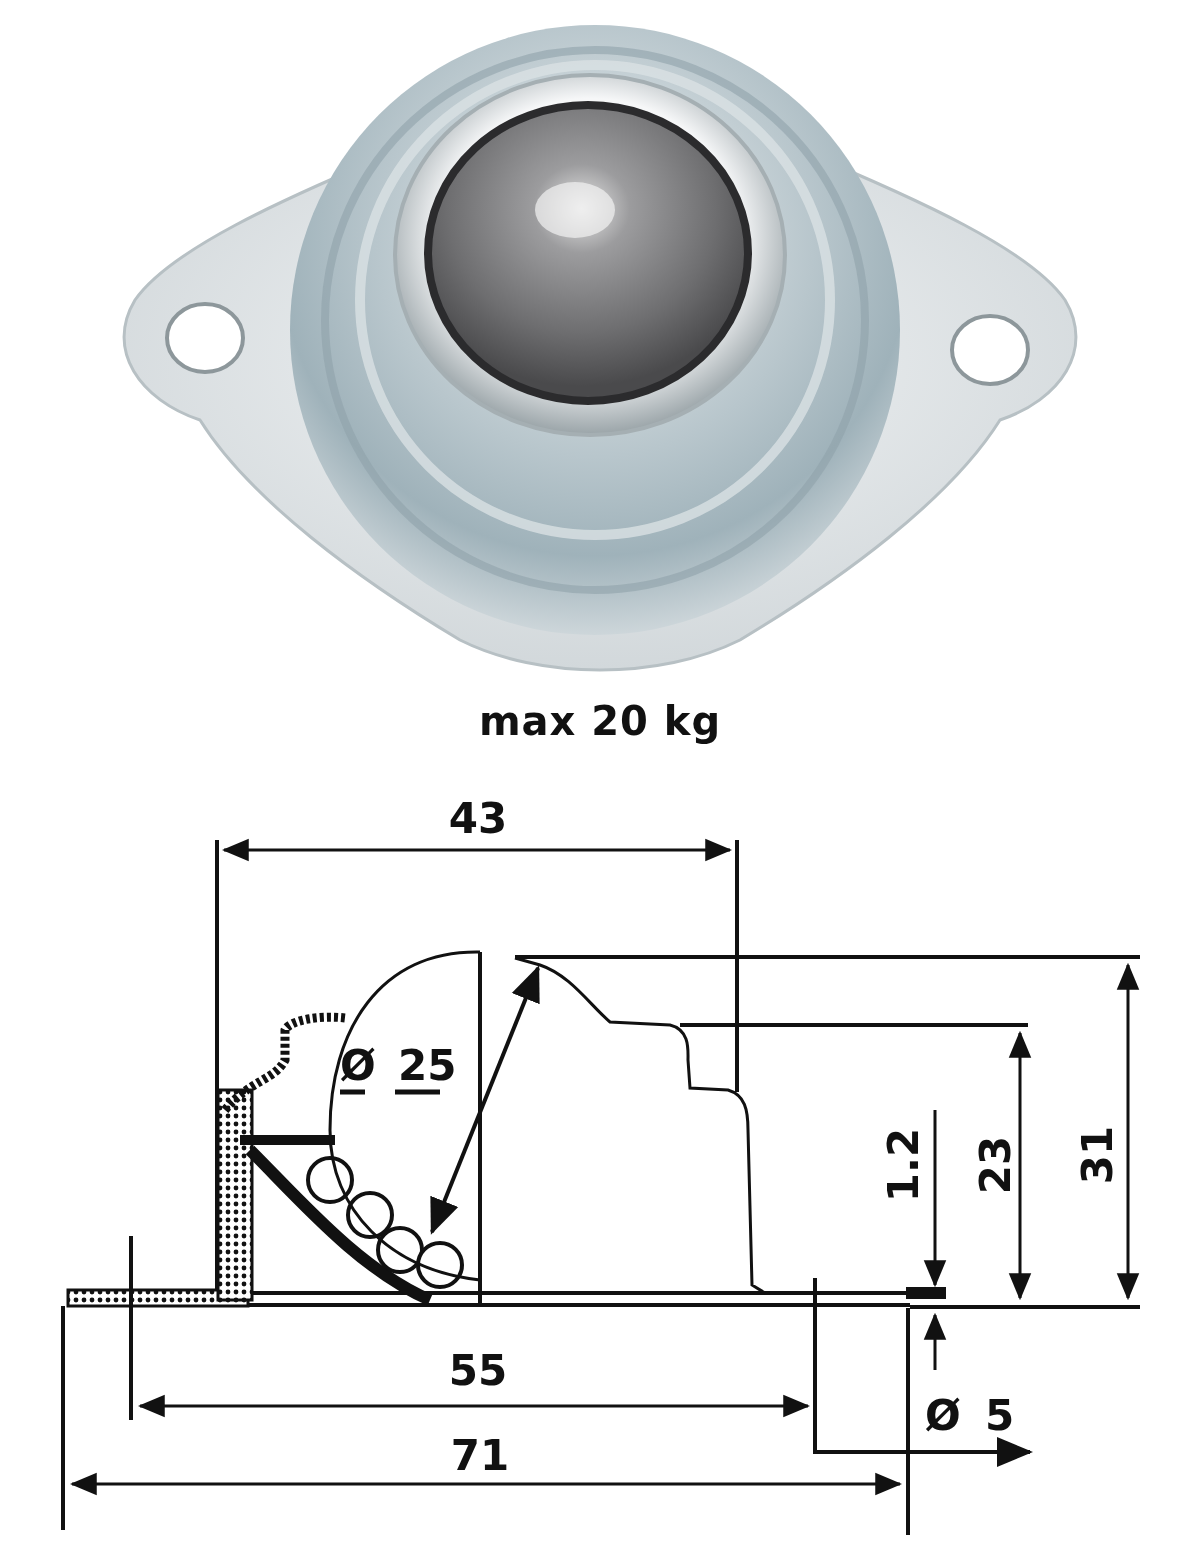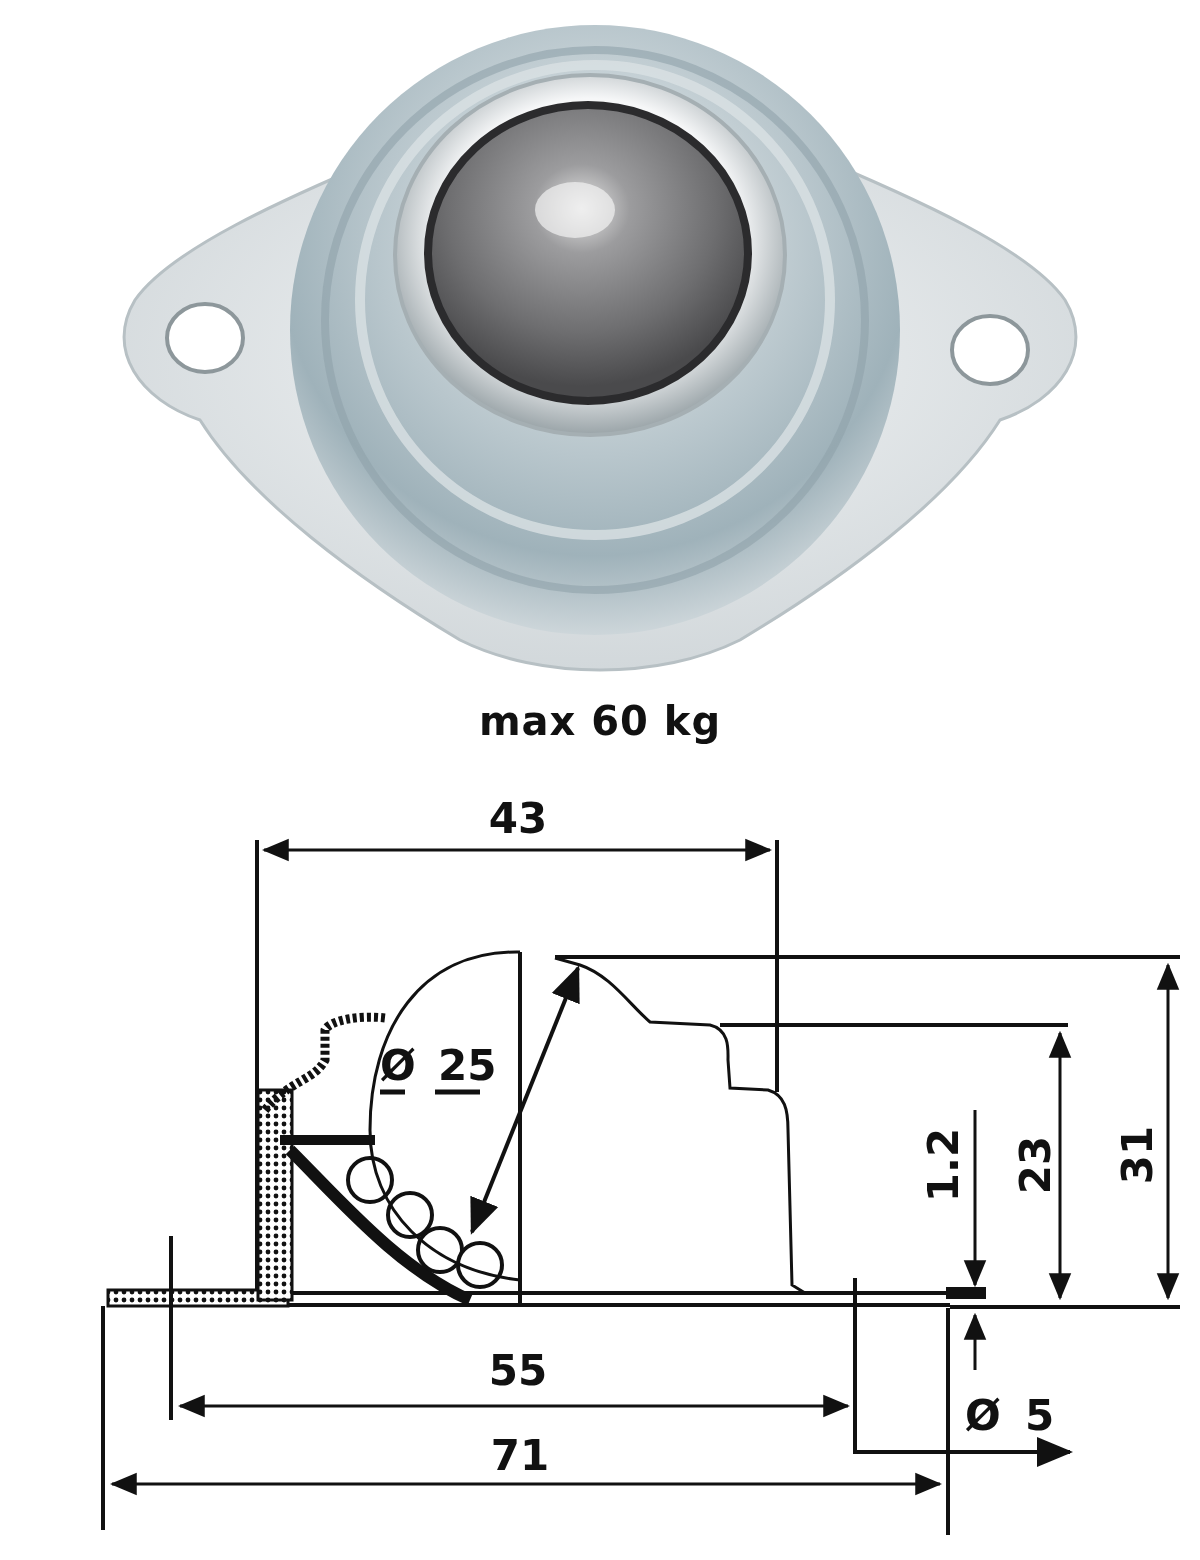--- a/index.html
+++ b/index.html
@@ -1,19 +1,19 @@
 <!DOCTYPE html>
 <html><head>
 <meta charset="utf-8">
 <style>
   html, body { margin: 0; padding: 0; background: #ffffff; }
   body { width: 1200px; height: 1560px; position: relative; overflow: hidden; font-family: "DejaVu Sans", sans-serif; }
   .photo { position: absolute; left: 0; top: 0; width: 1200px; height: 690px; }
   .caption { position: absolute; left: 0; width: 1200px; top: 698px; text-align: center; font-weight: bold; font-size: 40px; color: #111; letter-spacing: 1px; }
-  .drawing { position: absolute; left: 0; top: 770px; width: 992px; height: 790px; padding-left: 40px; }
+  .drawing { position: absolute; left: 0; top: 770px; width: 992px; height: 790px; }
   .dim { font-family: "DejaVu Sans", sans-serif; font-weight: bold; font-size: 42px; fill: #111; }
 </style>
 </head>
 <body>
 
 <div class="photo">
   <svg width="1200" height="690" viewBox="0 0 1200 690">
     <defs>
       <radialGradient id="gFlange" cx="50%" cy="40%" r="60%">
         <stop offset="0%" stop-color="#f2f4f5"></stop>
@@ -46,21 +46,21 @@
     <ellipse cx="595" cy="320" rx="270" ry="270" fill="none" stroke="#8fa2aa" stroke-width="8" opacity="0.6"></ellipse>
     <ellipse cx="595" cy="300" rx="235" ry="235" fill="none" stroke="#d9e1e4" stroke-width="10" opacity="0.8"></ellipse>
 
     <ellipse cx="590" cy="255" rx="195" ry="180" fill="url(#gRing)" stroke="#a5afb3" stroke-width="4"></ellipse>
 
     <ellipse cx="588" cy="253" rx="160" ry="148" fill="url(#gBall)" stroke="#2b2b2d" stroke-width="8"></ellipse>
     <ellipse cx="575" cy="210" rx="40" ry="28" fill="#f2f2f2" opacity="0.7"></ellipse>
   </svg>
 </div>
 
-<div class="caption">max 60 kg</div>
+<div class="caption">max 20 kg</div>
 
 <div class="drawing">
   <svg width="1200" height="790" viewBox="0 770 1200 790">
     <defs>
       <marker id="arr" viewBox="0 0 12 12" refX="11" refY="6" markerWidth="9" markerHeight="9" orient="auto-start-reverse">
         <path d="M0 1 L12 6 L0 11 Z" fill="#111"></path>
       </marker>
       <pattern id="hatch" width="8" height="8" patternUnits="userSpaceOnUse">
         <rect width="8" height="8" fill="#fff"></rect>
         <circle cx="4" cy="4" r="2.4" fill="#111"></circle>

